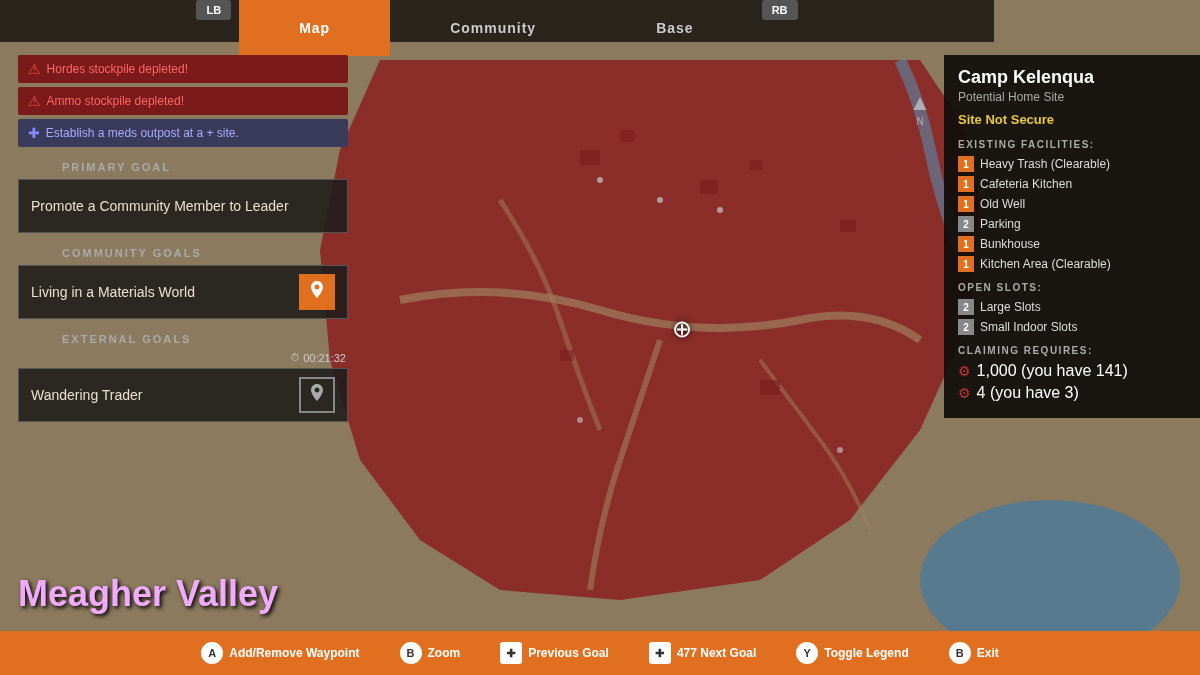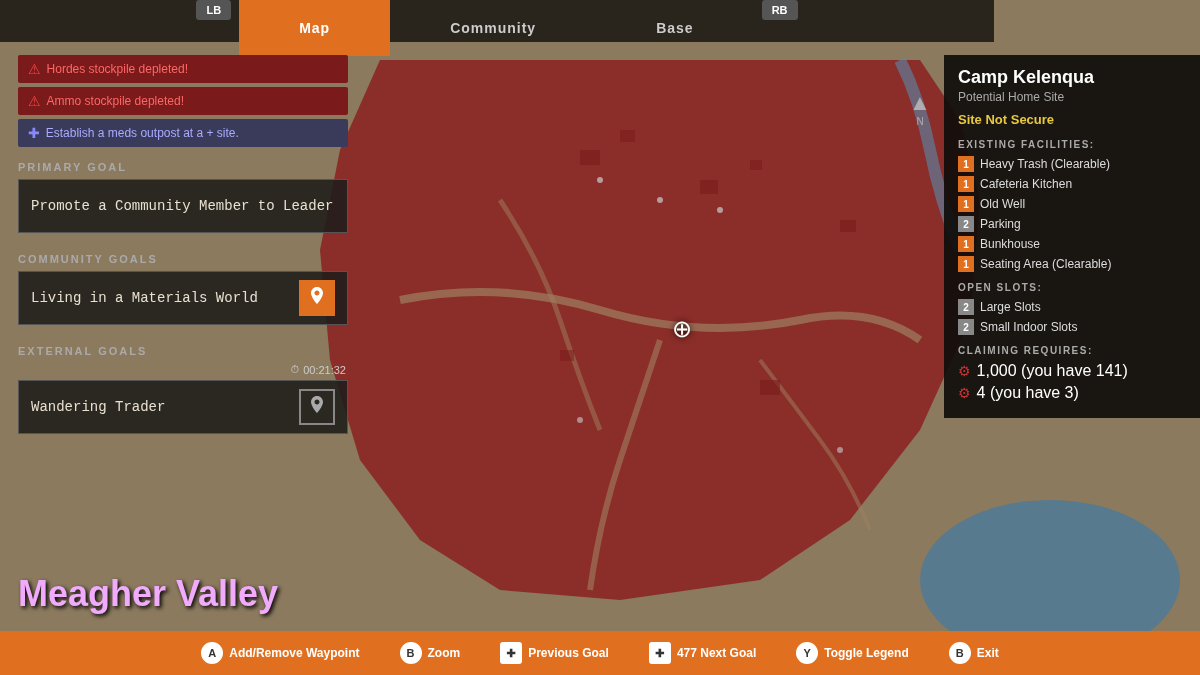--- a/index.html
+++ b/index.html
@@ -101,32 +101,32 @@
     }
 
     
     .section-label {
       color: #aaa;
       font-size: 11px;
       letter-spacing: 2px;
       font-weight: bold;
       margin-top: 14px;
       margin-bottom: 6px;
+      margin-left: 44px;
     }
 
     .goal-box {
       background: rgba(30, 28, 26, 0.88);
       border: 1px solid #555;
       padding: 6px 12px;
-      margin-bottom: 20px;
+      margin-bottom: 8px;
       display: flex;
       align-items: center;
       justify-content: space-between;
       min-height: 54px;
-      font-family: Liberation Mono, monospace;
     }
 
     .goal-text {
       color: #e8e0d0;
       font-size: 14px;
       flex: 1;
     }
 
     .goal-pin-btn {
       background: #e07020;
@@ -447,21 +447,21 @@
   <div class="facility-row">
     <div class="facility-num num2">2</div>
     <span class="facility-name">Parking</span>
   </div>
   <div class="facility-row">
     <div class="facility-num">1</div>
     <span class="facility-name">Bunkhouse</span>
   </div>
   <div class="facility-row">
     <div class="facility-num">1</div>
-    <span class="facility-name">Seating Area (Clearable)</span>
+    <span class="facility-name">Kitchen Area (Clearable)</span>
   </div>
 
   <div class="slots-section">
     <div class="facilities-label">OPEN SLOTS:</div>
     <div class="facility-row">
       <div class="facility-num num2">2</div>
       <span class="facility-name">Large Slots</span>
     </div>
     <div class="facility-row">
       <div class="facility-num num2">2</div>

